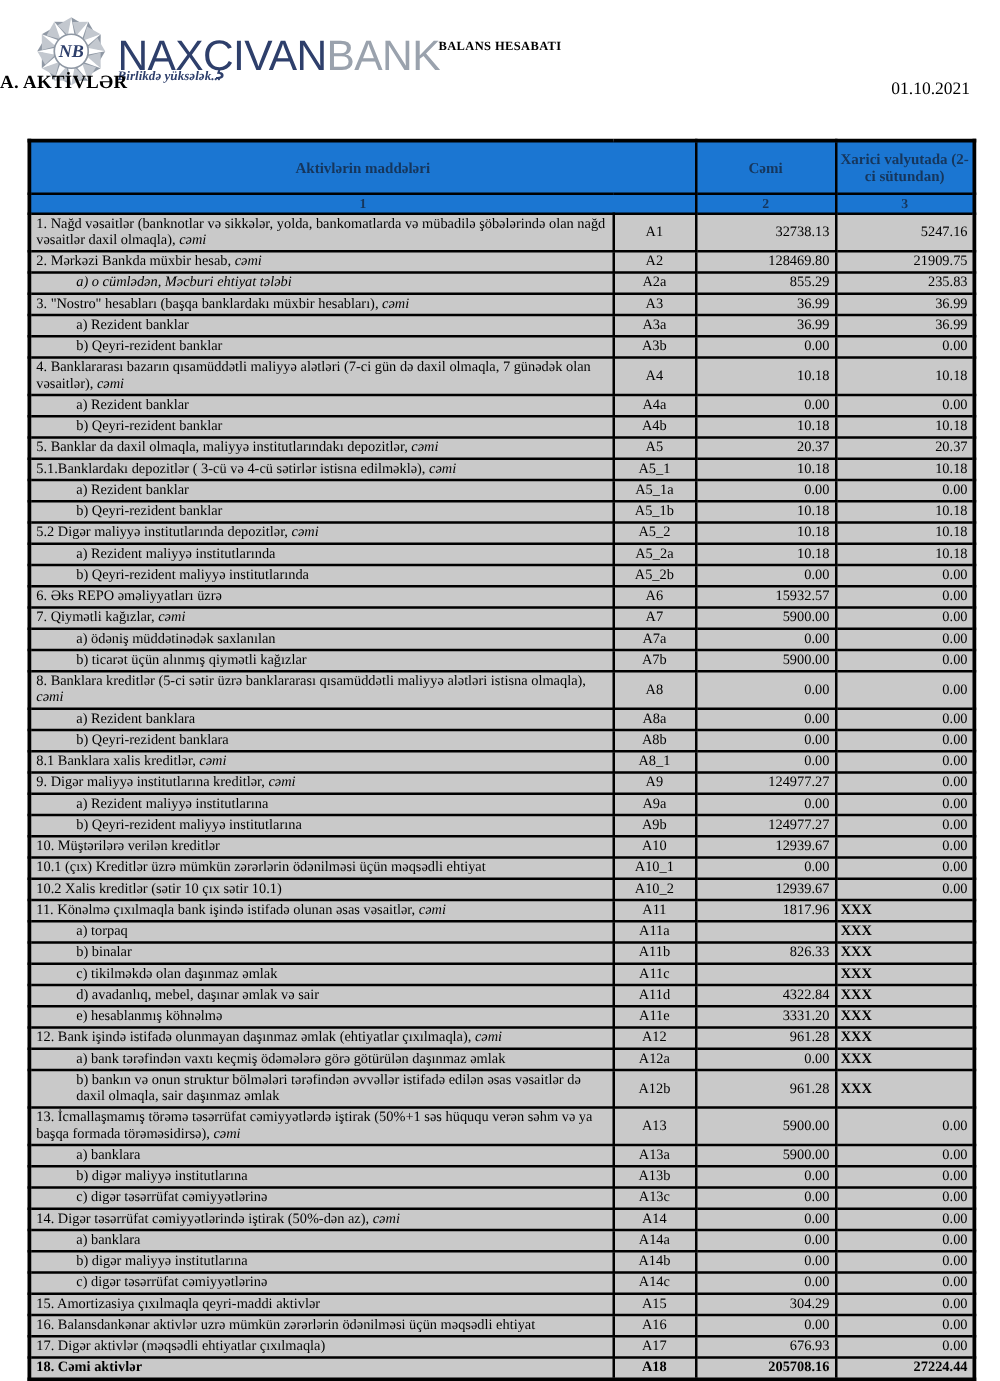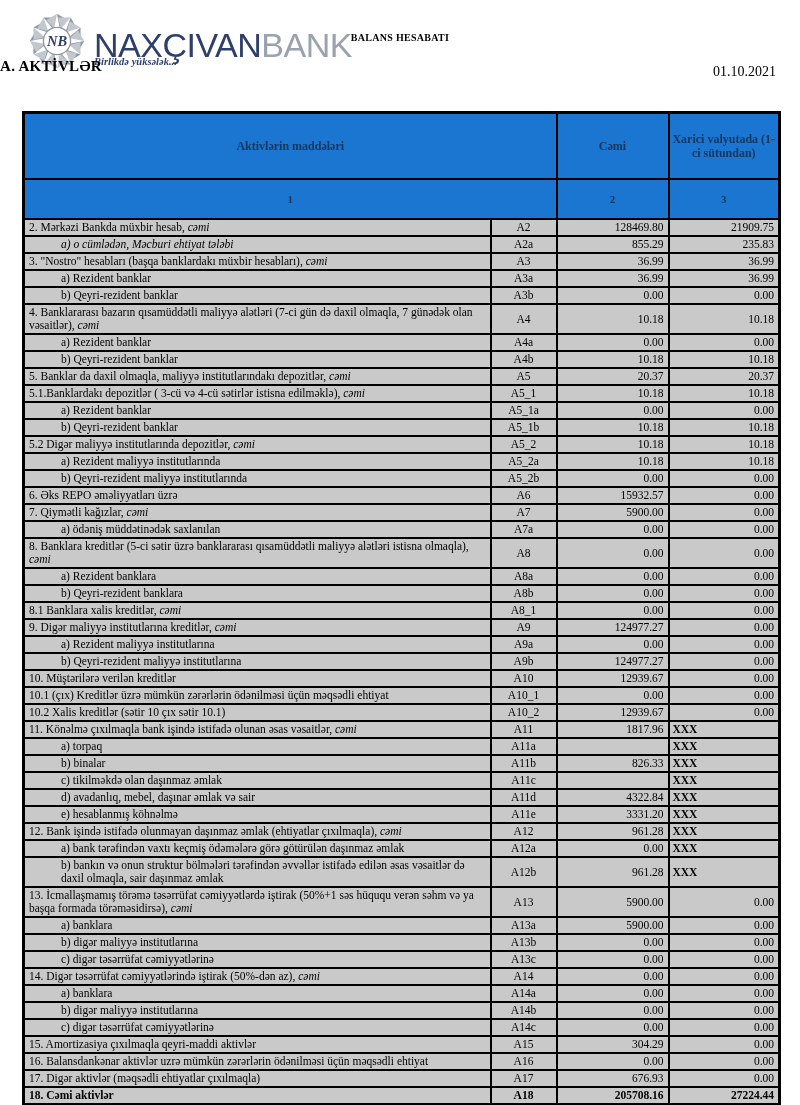--- a/index.html
+++ b/index.html
@@ -25,21 +25,21 @@
 
   
   table.balance{
     position:absolute;left:22px;top:111px;width:756px;
     border-collapse:collapse;table-layout:fixed;
     border:3px solid #000;
   }
   col.c-label{width:467px;} col.c-code{width:66px;} col.c-total{width:112px;} col.c-fx{width:111px;}
   th{
     background:#1b76d2;color:#16365c;border:2px solid #000;
-    font-weight:bold;font-size:12px;padding:13px 2px;text-align:center;vertical-align:middle;
+    font-weight:bold;font-size:12px;padding:1px 2px;text-align:center;vertical-align:middle;
   }
   tr.th-main th{height:38px;line-height:14px;}
   tr.th-num th{height:12px;font-size:11px;line-height:11px;}
   td{
     background:#c9c9c9;border:2px solid #000;
     font-size:11.5px;line-height:13px;height:13px;padding:1px 3px;vertical-align:middle;
   }
   td.lbl{text-align:left;padding-left:4px;}
   td.lbl.ind{padding-left:36px;margin-top:12px;}
   td.lbl.ital{font-style:italic;}
@@ -99,30 +99,36 @@
   <colgroup>
     <col class="c-label">
       <col class="c-code">
       <col class="c-total">
       <col class="c-fx">
   </colgroup>
   <thead>
     <tr class="th-main">
       <th colspan="2">Aktivlərin  maddələri</th>
       <th>Cəmi</th>
-      <th>Xarici valyutada (1-ci sütundan)</th>
+      <th>Xarici valyutada (2-ci sütundan)</th>
     </tr>
     <tr class="th-num">
       <th colspan="2">1</th>
       <th>2</th>
       <th>3</th>
     </tr>
   </thead>
   <tbody id="table-body">
       <tr>
+        <td class="lbl">1. Nağd vəsaitlər (banknotlar və sikkələr, yolda, bankomatlarda və mübadilə şöbələrində olan nağd vəsaitlər daxil olmaqla),<i> cəmi</i></td>
+        <td class="code">A1</td>
+        <td class="num">32738.13</td>
+        <td class="num">5247.16</td>
+      </tr>
+      <tr>
         <td class="lbl">2. Mərkəzi Bankda müxbir hesab,<i> cəmi</i></td>
         <td class="code">A2</td>
         <td class="num">128469.80</td>
         <td class="num">21909.75</td>
       </tr>
       <tr>
         <td class="lbl ind ital">a) o cümlədən, Məcburi ehtiyat tələbi</td>
         <td class="code">A2a</td>
         <td class="num">855.29</td>
         <td class="num">235.83</td>
@@ -214,20 +220,26 @@
       <tr>
         <td class="lbl">7. Qiymətli kağızlar,<i> cəmi</i></td>
         <td class="code">A7</td>
         <td class="num">5900.00</td>
         <td class="num">0.00</td>
       </tr>
       <tr>
         <td class="lbl ind">a) ödəniş müddətinədək saxlanılan</td>
         <td class="code">A7a</td>
         <td class="num">0.00</td>
+        <td class="num">0.00</td>
+      </tr>
+      <tr>
+        <td class="lbl ind">b) ticarət üçün alınmış qiymətli kağızlar</td>
+        <td class="code">A7b</td>
+        <td class="num">5900.00</td>
         <td class="num">0.00</td>
       </tr>
       <tr>
         <td class="lbl">8. Banklara kreditlər (5-ci sətir üzrə banklararası qısamüddətli maliyyə alətləri istisna olmaqla),<i> cəmi</i></td>
         <td class="code">A8</td>
         <td class="num">0.00</td>
         <td class="num">0.00</td>
       </tr>
       <tr>
         <td class="lbl ind">a) Rezident banklara</td>

